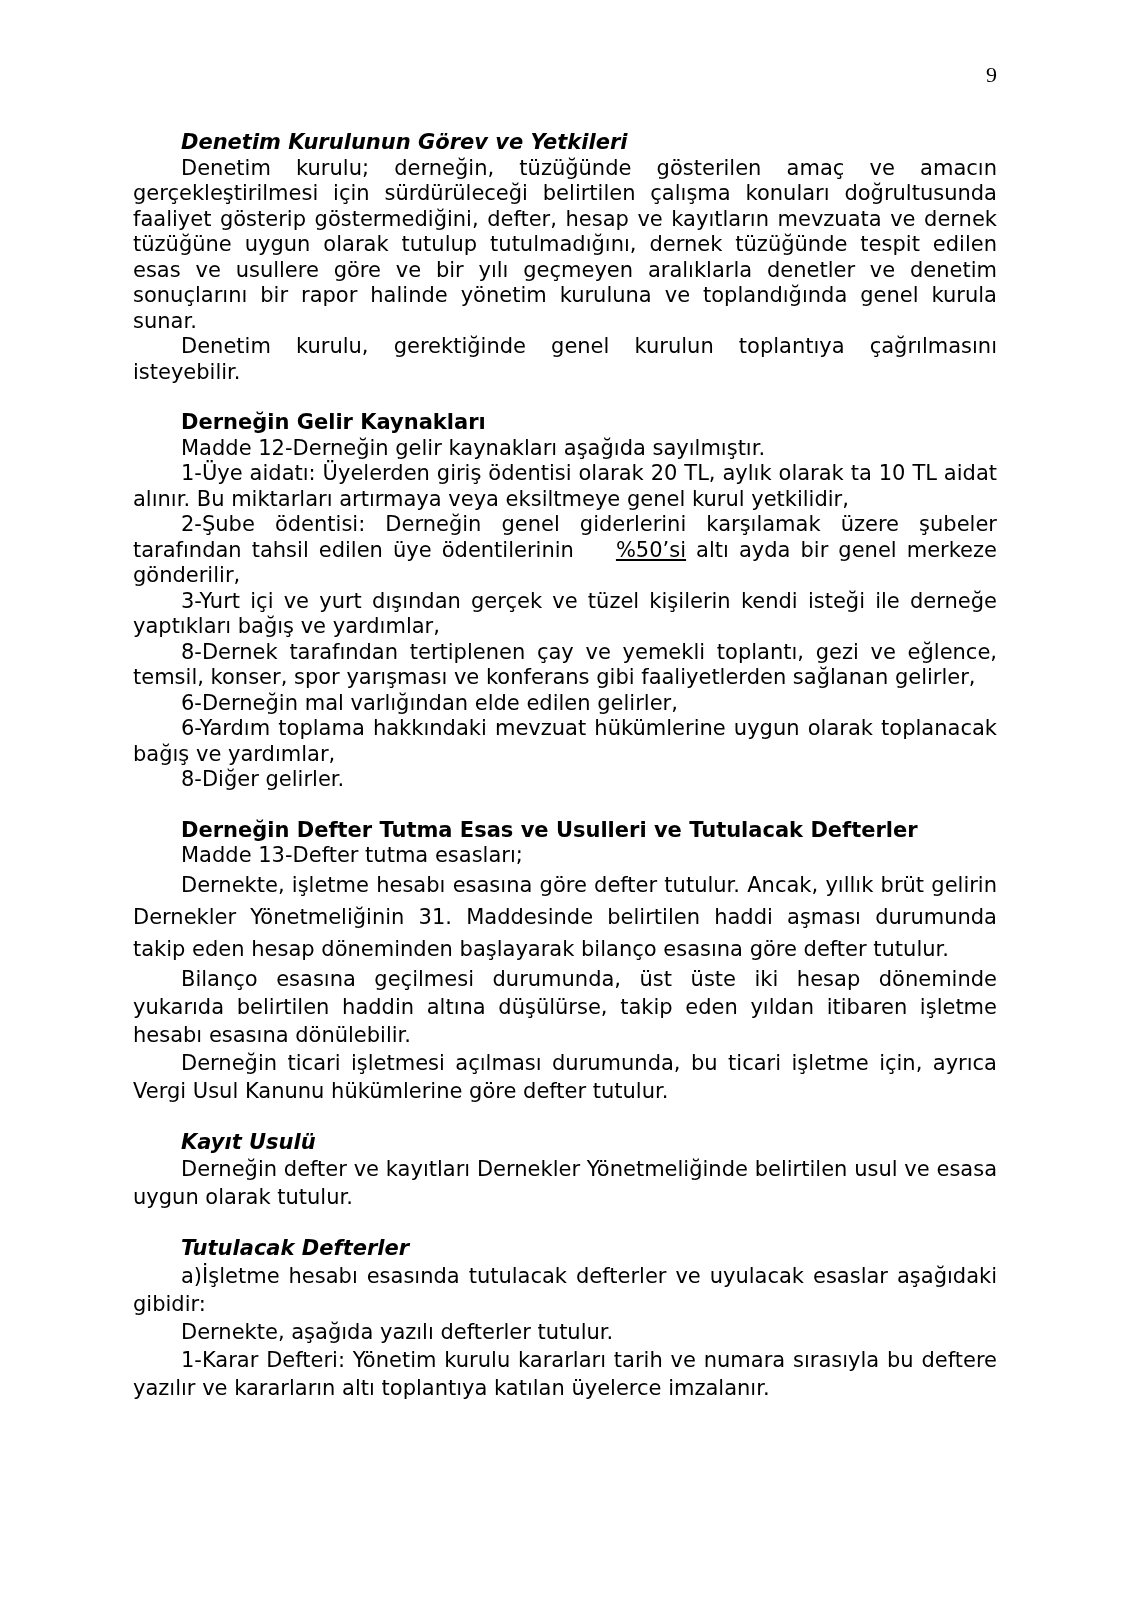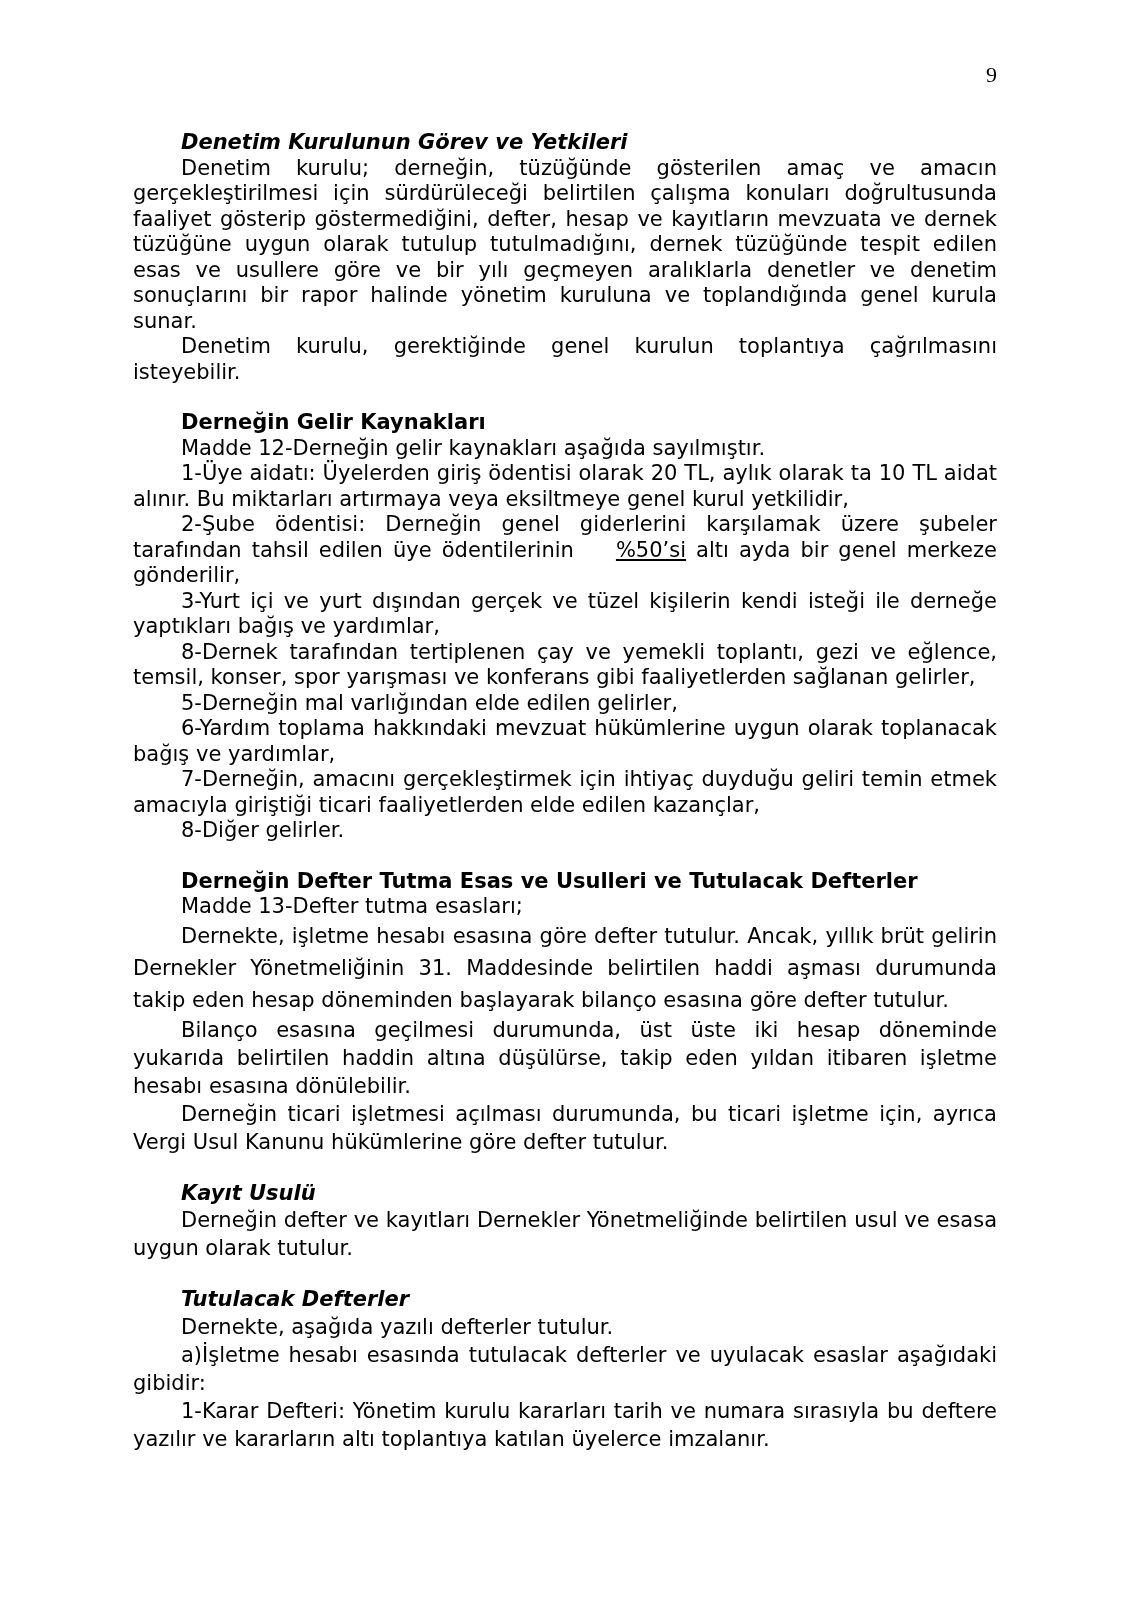--- a/index.html
+++ b/index.html
@@ -52,39 +52,38 @@
     <p>Denetim kurulu, gerektiğinde genel kurulun toplantıya çağrılmasını isteyebilir.</p>
   </section>
 
   <section class="sect">
     <p class="h">Derneğin Gelir Kaynakları</p>
     <p><span class="b">Madde 12</span><span>-Derneğin gelir kaynakları aşağıda sayılmıştır.</span></p>
     <p>1-Üye aidatı: Üyelerden giriş ödentisi olarak 20 TL, aylık olarak ta 10 TL aidat alınır. Bu miktarları artırmaya veya eksiltmeye genel kurul yetkilidir,</p>
     <p><span>2-Şube ödentisi: Derneğin genel giderlerini karşılamak üzere şubeler tarafından tahsil edilen üye ödentilerinin </span><span class="u">%50’si</span><span> altı ayda bir genel merkeze gönderilir,</span></p>
     <p>3-Yurt içi ve yurt dışından gerçek ve tüzel kişilerin kendi isteği ile derneğe yaptıkları bağış ve yardımlar,</p>
     <p>8-Dernek tarafından tertiplenen çay ve yemekli toplantı, gezi ve eğlence, temsil, konser, spor yarışması ve konferans gibi faaliyetlerden sağlanan gelirler,</p>
-    <p>5-Derneğin mal varlığından elde edilen gelirler,</p>
+    <p>6-Derneğin mal varlığından elde edilen gelirler,</p>
     <p>6-Yardım toplama hakkındaki mevzuat hükümlerine uygun olarak toplanacak bağış ve yardımlar,</p>
-    <p>7-Derneğin, amacını gerçekleştirmek için ihtiyaç duyduğu geliri temin etmek amacıyla giriştiği ticari faaliyetlerden elde edilen kazançlar,</p>
     <p>8-Diğer gelirler.</p>
   </section>
 
   <section class="sect">
     <p class="h">Derneğin Defter Tutma Esas ve Usulleri ve Tutulacak Defterler</p>
     <p><span class="b">Madde 13-</span><span>Defter tutma esasları;</span></p>
     <p class="lh-wide">Dernekte, işletme hesabı esasına göre defter tutulur. Ancak, yıllık brüt gelirin Dernekler Yönetmeliğinin 31. Maddesinde belirtilen haddi aşması durumunda takip eden hesap döneminden başlayarak bilanço esasına göre defter tutulur.</p>
     <p class="lh-med">Bilanço esasına geçilmesi durumunda, üst üste iki hesap döneminde yukarıda belirtilen haddin altına düşülürse, takip eden yıldan itibaren işletme hesabı esasına dönülebilir.</p>
     <p class="lh-med">Derneğin ticari işletmesi açılması durumunda, bu ticari işletme için, ayrıca Vergi Usul Kanunu hükümlerine göre defter tutulur.</p>
   </section>
 
   <section class="sect">
     <p class="h italic">Kayıt Usulü</p>
     <p class="lh-med">Derneğin defter ve kayıtları Dernekler Yönetmeliğinde belirtilen usul ve esasa uygun olarak tutulur.</p>
   </section>
 
   <section class="sect">
     <p class="h italic">Tutulacak Defterler</p>
+    <p class="lh-med">a)İşletme hesabı esasında tutulacak defterler ve uyulacak esaslar aşağıdaki gibidir:</p>
     <p class="lh-med">Dernekte, aşağıda yazılı defterler tutulur.</p>
-    <p class="lh-med">a)İşletme hesabı esasında tutulacak defterler ve uyulacak esaslar aşağıdaki gibidir:</p>
     <p class="lh-med">1-Karar Defteri: Yönetim kurulu kararları tarih ve numara sırasıyla bu deftere yazılır ve kararların altı toplantıya katılan üyelerce imzalanır.</p>
   </section>
 
 </div>
 
 </body></html>

